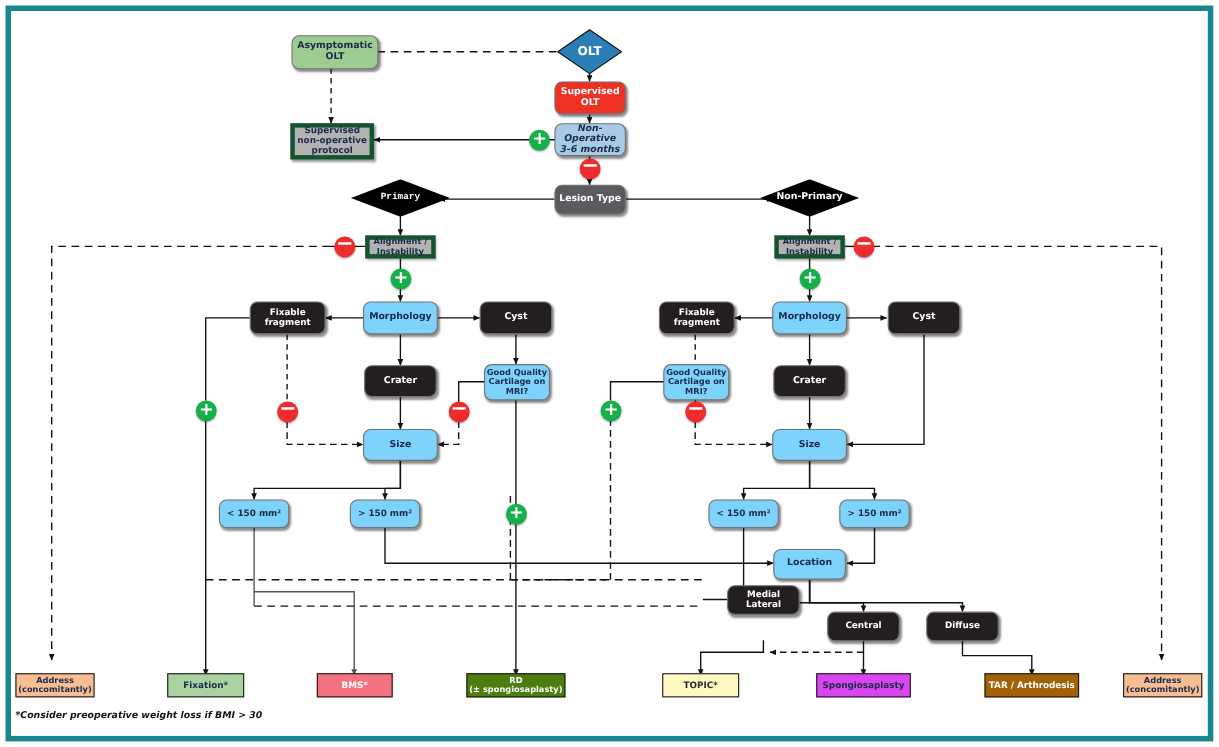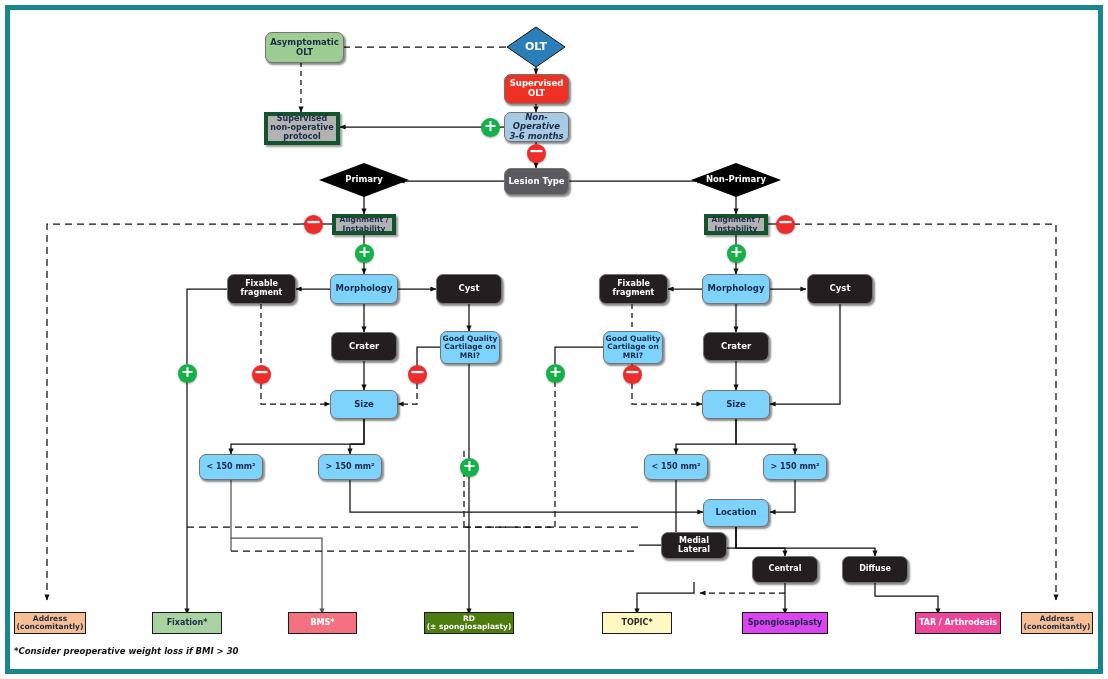--- a/index.html
+++ b/index.html
@@ -49,21 +49,21 @@
   .green{background:#9ccc92;color:#1b2a4a;}
   .red{background:#ef3124;color:#ffffff;}
   .blue{background:#a7cbe3;color:#1b2a4a;}
   .greyplain{background:#b2b2b2;color:#1b2a4a;}
   .orange{background:#f7bd93;color:#1b2a4a;}
   .greenlt{background:#a8d3a0;color:#1b2a4a;}
   .pink{background:#f4717f;color:#ffffff;}
   .periwinkle{background:#4d7c0f;color:#ffffff;}
   .sand{background:#fef9c3;color:#2a2a2a;align-items:center;}
   .teal{background:#d946ef;color:#1b2a4a;}
-  .charcoal{background:#ec4899;color:#ffffff;margin-left:20px;}
+  .charcoal{background:#a16207;color:#ffffff;}
 
   .italic{font-style:italic;}
 
   
   .diamond{
     position:absolute;z-index:6;
     display:flex;align-items:center;justify-content:center;
   }
   .diamond .dshape{
     position:absolute;left:0;top:0;width:100%;height:100%;
@@ -238,21 +238,21 @@
   <div class="node sq greyplain" style="left:264px;top:112px;width:76px;height:33px;font-size:8px;white-space:pre-line;">
     <span>Supervised
 non-operative
 protocol</span>
   </div>
 
   <div class="node rounded greyd" style="left:504px;top:168px;width:65px;height:27px;font-size:8.5px;">
     <span>Lesion Type</span>
   </div>
 
-  <div class="diamond" style="left:319px;top:163px;width:90px;height:34px;">
+  <div class="diamond" style="left:319px;top:163px;width:90px;height:34px;font-family:Liberation Mono, monospace;">
     <svg class="dshape" viewBox="0 0 90 34" preserveAspectRatio="none">
       <polygon points="45,0 90,17 45,34 0,17" fill="#000000"></polygon>
     </svg>
     <span class="dlabel" style="font-size:8.5px;color:#ffffff;">Primary</span>
   </div>
 
   <div class="diamond" style="left:691px;top:163px;width:90px;height:34px;">
     <svg class="dshape" viewBox="0 0 90 34" preserveAspectRatio="none">
       <polygon points="45,0 90,17 45,34 0,17" fill="#000000"></polygon>
     </svg>

